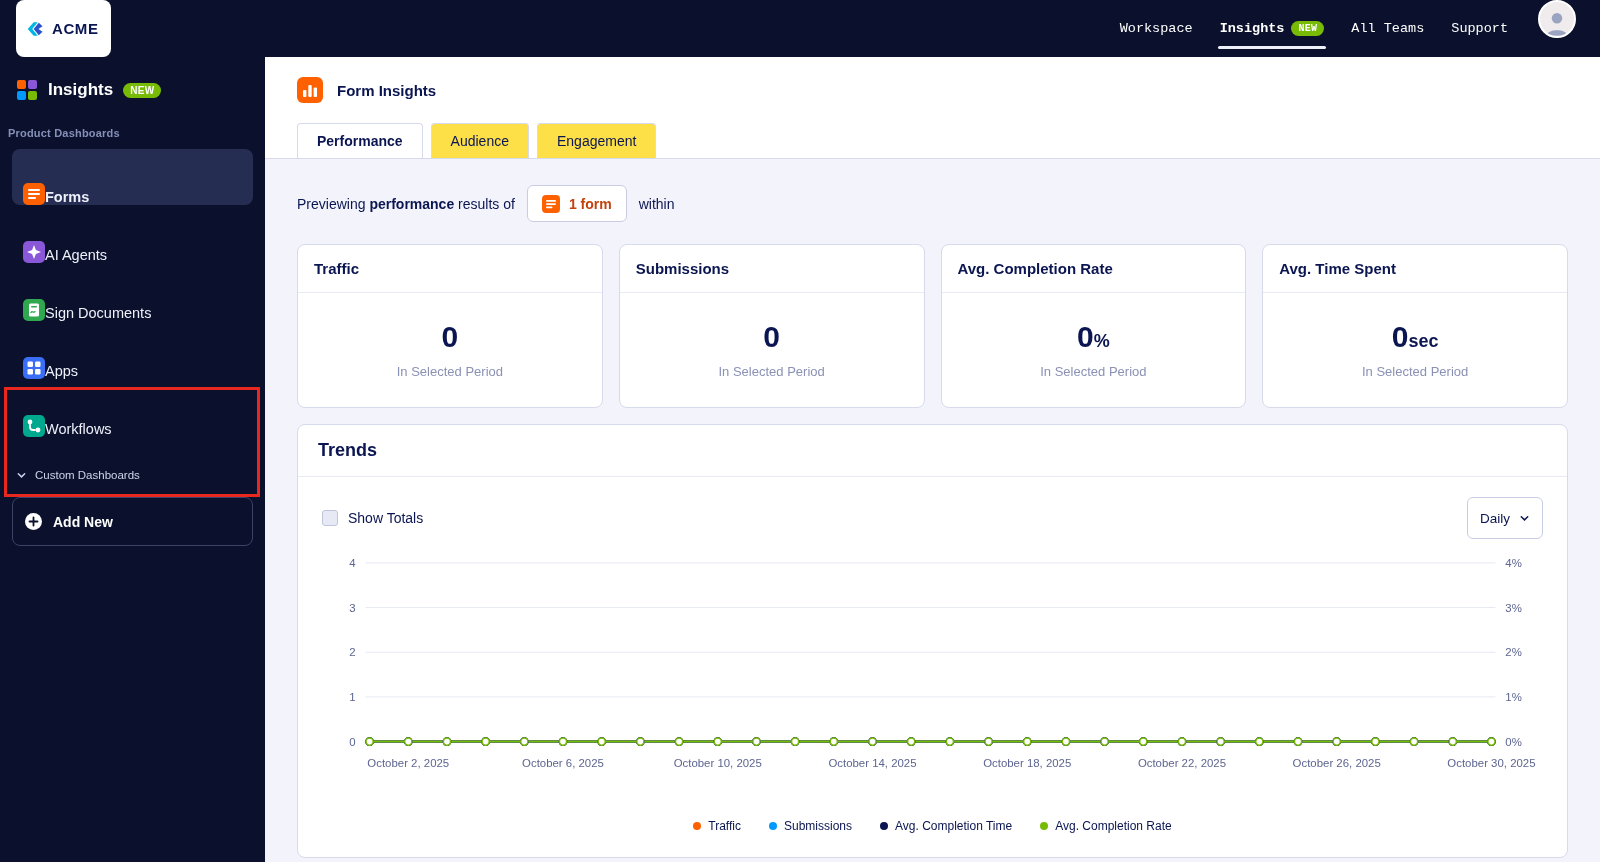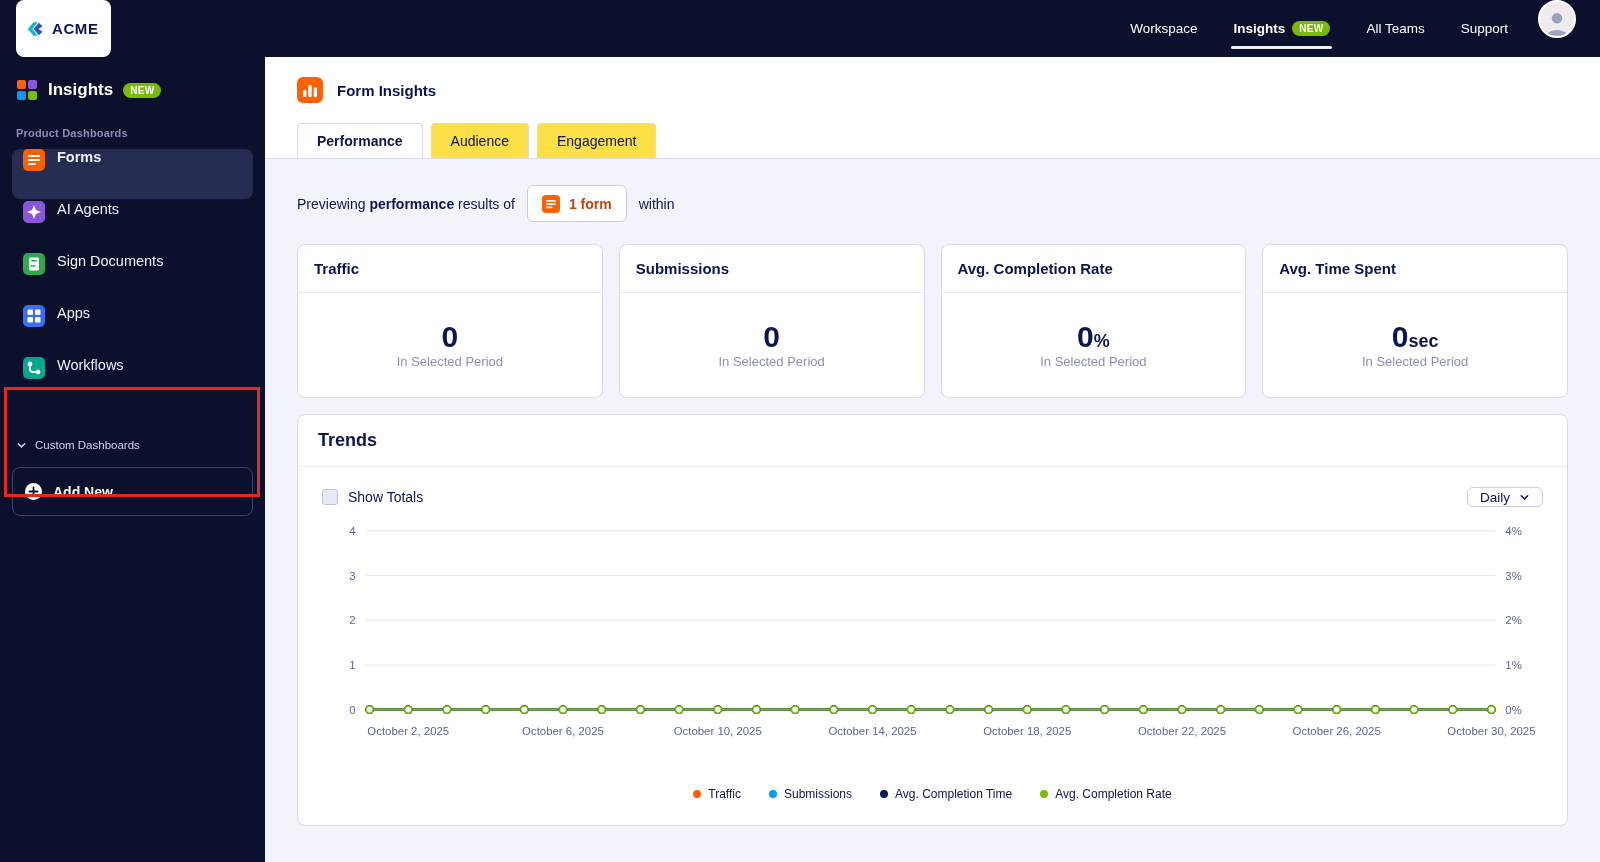--- a/index.html
+++ b/index.html
@@ -5,33 +5,33 @@
   * { box-sizing: border-box; margin: 0; padding: 0; }
   html,body { width:1600px; height:862px; overflow:hidden; }
   body { font-family:"Liberation Sans", sans-serif; background:#f3f4fb; color:#0a1551; }
 
   .app { display:grid; grid-template-columns:265px 1fr; grid-template-rows:57px 1fr; width:1600px; height:862px; }
 
   
   header { grid-column:1/3; background:#0b112c; display:flex; padding:0 24px 0 16px; }
   .logo-box { background:#fff; border-radius:8px; padding:6px 12px 6px 9px; display:flex; align-items:center; gap:7px; cursor:pointer; }
   .logo-text { font-size:15px; font-weight:bold; color:#0a1551; letter-spacing:.6px; }
-  #top-nav { margin-left:auto; display:flex; align-items:center; gap:36px; }
+  #top-nav { margin-left:auto; display:flex; align-items:center; gap:27px;font-family:Liberation Mono, monospace; }
   .nav-item { color:#fff; font-size:13.5px; display:flex; align-items:center; gap:7px; cursor:pointer; position:relative; }
   .nav-item.active { font-weight:bold; }
   .nav-item.active::after { content:""; position:absolute; left:-2px; right:-2px; bottom:-13px; height:3px; background:#eef0f8; border-radius:3px; }
   .badge { background:#78bb07; color:#fff; font-size:10px; font-weight:bold; padding:2px 7px; border-radius:10px; letter-spacing:.3px; }
   .avatar { margin-left:30px; width:38px; height:38px; border-radius:50%; background:#f0ebec; border:2px solid #fff; display:flex; align-items:flex-end; justify-content:center; overflow:hidden; cursor:pointer; }
 
   
   aside { background:#0b112c; position:relative; padding-top:22px; }
   .sb-title { display:flex; align-items:center; gap:10px; padding:0 16px; color:#fff; font-size:17px; font-weight:bold; }
-  .sb-section { color:#8590b8; font-size:11px; font-weight:bold; padding:26px 16px 10px; letter-spacing:.2px; }
+  .sb-section { color:#8590b8; font-size:11px; font-weight:bold; padding:26px 8px 10px; letter-spacing:.2px; }
   #sb-items { padding:0 12px; display:flex; flex-direction:column; gap:2px; }
-  .sb-item { height:50px; border-radius:8px; display:flex; align-items:flex-start; gap:12px; padding:0 11px; color:#eef0fa; font-size:14.5px; cursor:pointer; }
+  .sb-item { height:56px; border-radius:8px; display:flex; align-items:flex-end; gap:0; padding:0 11px; color:#eef0fa; font-size:14.5px; cursor:pointer; }
   .sb-item.active { background:#262d52; font-weight:bold; }
   .sb-ic { width:22px; height:22px; display:flex; }
   .custom-head { display:flex; align-items:center; gap:8px; color:#cdd3ea; font-size:11.5px; font-weight:normal; padding:0 16px; margin-top:32px; cursor:pointer; }
   .add-new { margin:16px 12px 0; width:calc(100% - 24px); height:49px; background:transparent; border:1px solid #3a4268; border-radius:8px; color:#fff; display:flex; align-items:center; gap:10px; padding:0 11px; font-size:14px; font-weight:bold; font-family:inherit; cursor:pointer; }
   .annotation { position:absolute; left:4px; top:330px; width:256px; height:110px; border:3px solid #e8271e; pointer-events:none; }
 
   
   main { background:#f3f4fb; overflow:hidden; }
   .page-head { background:#fff; padding:20px 32px 0; border-bottom:1px solid #d7daea; }
   .title-row { display:flex; align-items:center; gap:14px; margin-bottom:20px; }
@@ -45,28 +45,28 @@
   .filter-row { display:flex; align-items:center; gap:12px; font-size:14px; color:#0a1551; margin-bottom:22px; }
   .chip { background:#fff; border:1px solid #c9cde3; border-radius:6px; height:37px; display:flex; align-items:center; gap:9px; padding:0 14px; font-size:14px; color:#c2410c; cursor:pointer; font-family:inherit; }
   .chip.bold { font-weight:bold; }
 
   #stat-cards { display:grid; grid-template-columns:repeat(4,1fr); gap:16px; margin-bottom:16px; }
   .stat-card { background:#fff; border:1px solid #d7daea; border-radius:8px; overflow:hidden; }
   .sc-head { padding:15px 16px; font-size:15px; font-weight:bold; color:#0a1551; border-bottom:1px solid #e9ebf4; }
   .sc-body { padding:27px 16px 28px; text-align:center; }
   .sc-value { font-size:30px; font-weight:800; color:#0a1551; }
   .sc-unit { font-size:18px; }
-  .sc-caption { font-size:13px; color:#8a91b5; }
+  .sc-caption { margin-top:10px; font-size:13px; color:#8a91b5; }
 
   .trends-card { background:#fff; border:1px solid #d7daea; border-radius:8px; }
   .trends-head { padding:15px 20px; font-size:18px; font-weight:bold; color:#0a1551; border-bottom:1px solid #e9ebf4; }
   .trends-controls { display:flex; justify-content:space-between; align-items:center; padding:20px 24px 4px; }
   .show-totals { display:flex; align-items:center; gap:10px; font-size:14px; color:#0a1551; cursor:pointer; }
   .cb { width:16px; height:16px; background:#e7eaf4; border:1px solid #bfc5dc; border-radius:3px; display:inline-block; }
-  .interval-select { border:1px solid #c9cde3; border-radius:6px; height:20px; padding:0 12px; background:#fff; display:flex; gap:9px; align-items:center; font-size:13.5px; color:#0a1551; font-family:inherit; cursor:pointer; }
+  .interval-select { border:1px solid #c9cde3; border-radius:6px; height:42px; padding:0 12px; background:#fff; display:flex; gap:9px; align-items:center; font-size:13.5px; color:#0a1551; font-family:inherit; cursor:pointer; }
   #chart { padding:4px 14px 0; }
   .ax { font-size:11.5px; fill:#5d6590; font-family:"Liberation Sans", sans-serif; }
   #legend { display:flex; justify-content:center; align-items:center; gap:28px; padding:12px 0 24px; }
   .legend-item { display:flex; align-items:center; gap:7px; font-size:12px; color:#0a1551; }
   .dot { width:8px; height:8px; border-radius:50%; display:inline-block; }
 </style>
 </head>
 <body>
 
 <div class="app">

